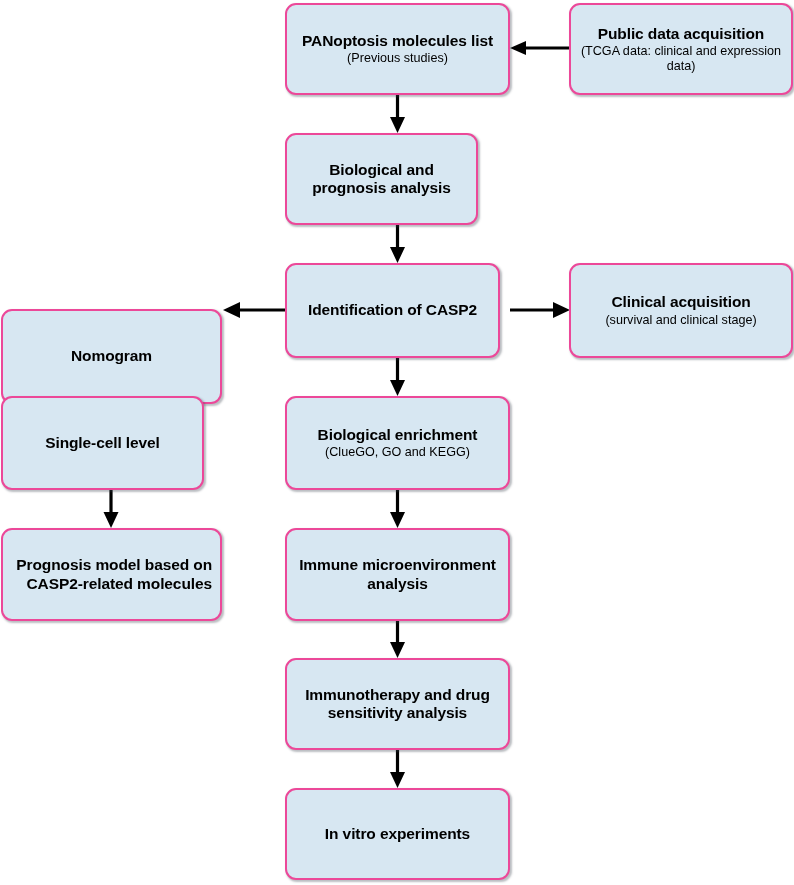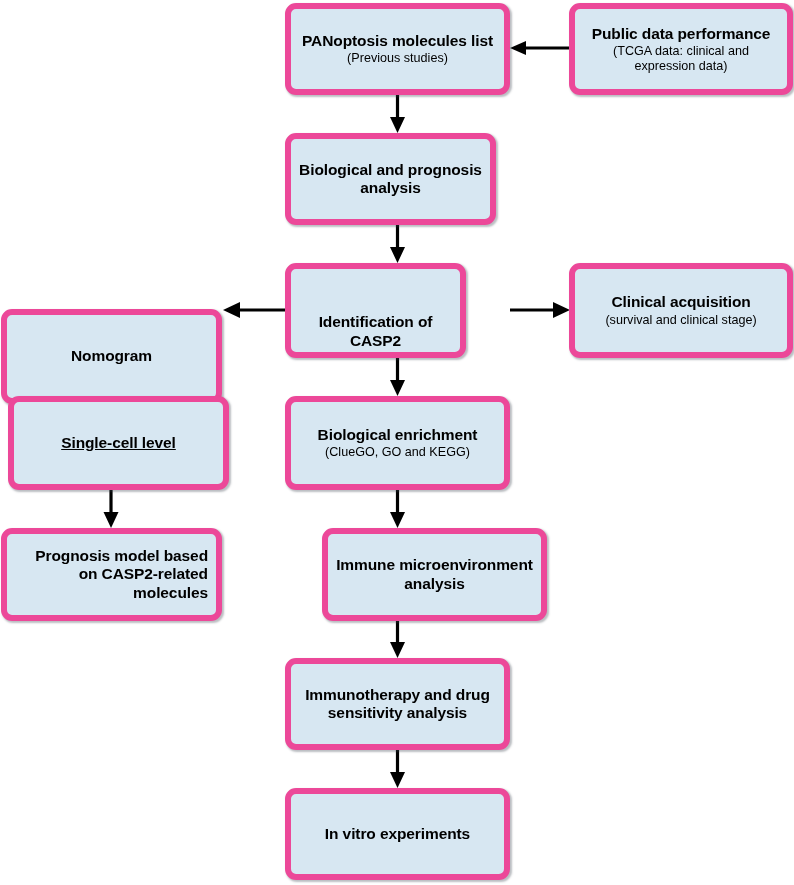--- a/index.html
+++ b/index.html
@@ -15,21 +15,21 @@
   }
   #canvas {
     position: relative;
     width: 794px;
     height: 885px;
   }
   .node {
     position: absolute;
     box-sizing: border-box;
     background: #d7e7f2;
-    border: 6px solid #ec4899;
+    border: 2px solid #ec4899;
     border-radius: 11px;
     box-shadow: 1.5px 1.5px 2px rgba(60,70,80,0.35);
     display: flex;
     flex-direction: column;
     align-items: center;
     justify-content: center;
     text-align: center;
     padding: 2px 8px;
   }
   .node .title {
@@ -119,60 +119,60 @@
       </g>
     </svg>
   </div>
 
   <div class="node" style="left:285px;top:3px;width:225px;height:92px;">
     <div class="title">PANoptosis molecules list</div>
     <div class="sub">(Previous studies)</div>
   </div>
 
   <div class="node" style="left:569px;top:3px;width:224px;height:92px;">
-    <div class="title">Public data performance</div>
+    <div class="title">Public data acquisition</div>
     <div class="sub">(TCGA data: clinical and expression data)</div>
   </div>
 
-  <div class="node" style="left:285px;top:133px;width:211px;height:92px;">
+  <div class="node" style="left:285px;top:133px;width:193px;height:92px;">
     <div class="title">Biological and prognosis analysis</div>
 
   </div>
 
   <div class="node" style="left:1px;top:263px;width:221px;height:95px;margin-top:46px;">
     <div class="title">Nomogram</div>
 
   </div>
 
-  <div class="node" style="left:285px;top:263px;width:181px;height:95px;justify-content:flex-end;">
+  <div class="node" style="left:285px;top:263px;width:215px;height:95px;">
     <div class="title">Identification of CASP2</div>
 
   </div>
 
   <div class="node" style="left:569px;top:263px;width:224px;height:95px;">
     <div class="title">Clinical acquisition</div>
     <div class="sub">(survival and clinical stage)</div>
   </div>
 
-  <div class="node" style="left:8px;top:396px;width:221px;height:94px;text-decoration:underline;">
+  <div class="node" style="left:1px;top:396px;width:203px;height:94px;">
     <div class="title">Single-cell level</div>
 
   </div>
 
   <div class="node" style="left:285px;top:396px;width:225px;height:94px;">
     <div class="title">Biological enrichment</div>
     <div class="sub">(ClueGO, GO and KEGG)</div>
   </div>
 
   <div class="node" style="left:1px;top:528px;width:221px;height:93px;text-align:right;">
     <div class="title">Prognosis model based on CASP2-related molecules</div>
 
   </div>
 
-  <div class="node" style="left:285px;top:528px;width:225px;height:93px;margin-left:37px;">
+  <div class="node" style="left:285px;top:528px;width:225px;height:93px;">
     <div class="title">Immune microenvironment analysis</div>
 
   </div>
 
   <div class="node" style="left:285px;top:658px;width:225px;height:92px;">
     <div class="title">Immunotherapy and drug sensitivity analysis</div>
 
   </div>
 
   <div class="node" style="left:285px;top:788px;width:225px;height:92px;">

